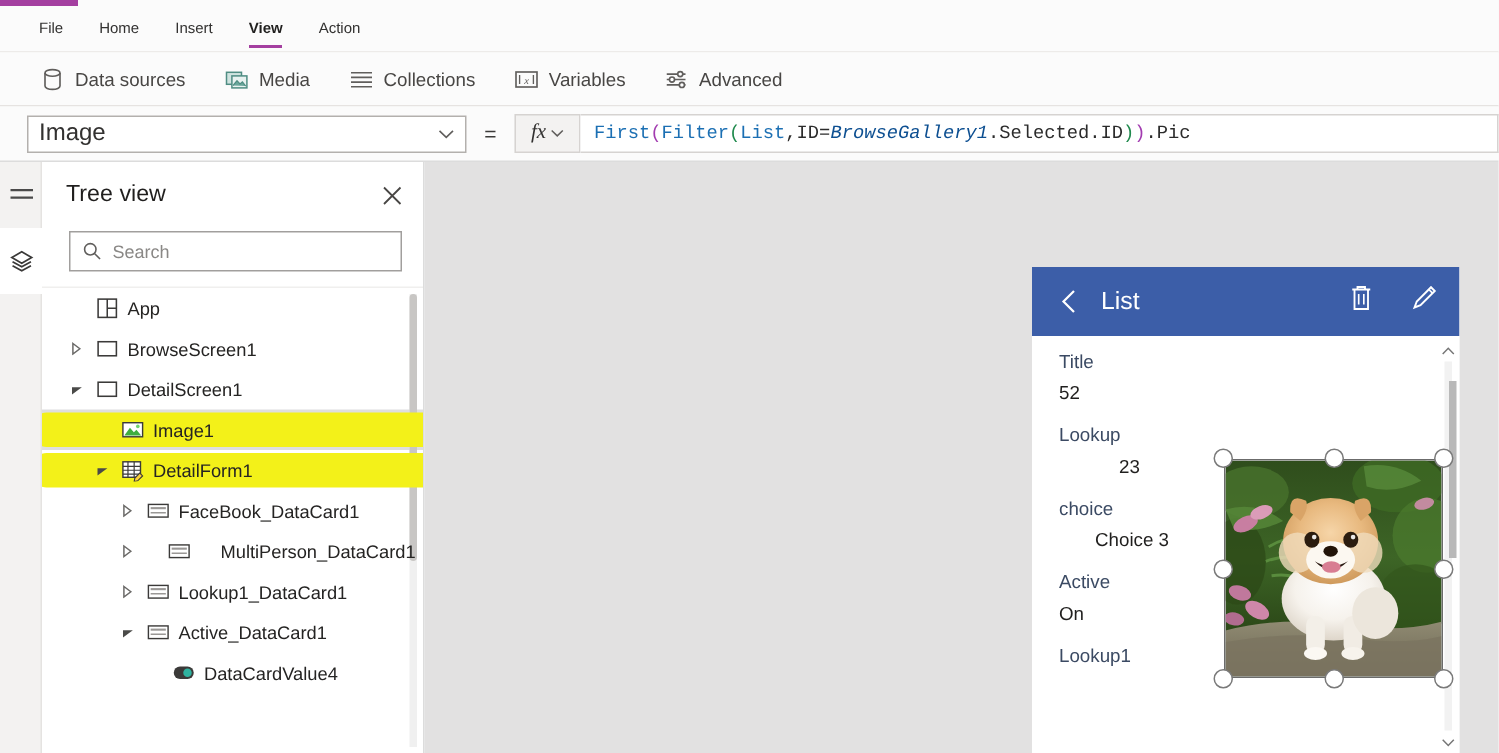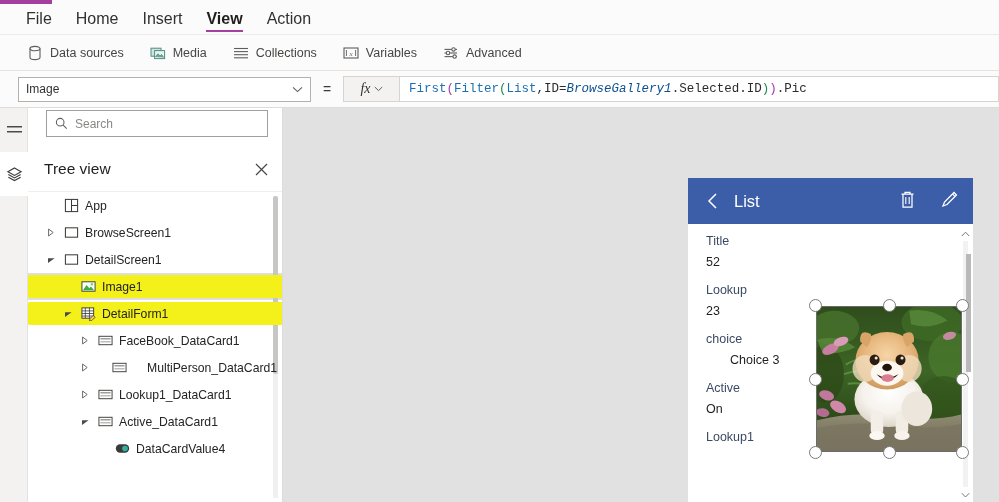--- a/index.html
+++ b/index.html
@@ -16,21 +16,21 @@
   #top-accent-rest { position:absolute; left:52px; top:0; right:0; height:4px; background:#fbfbfb; }
 
   
   #menubar {
     position:absolute; left:0; top:4px; width:999px; height:31px;
     background:#fbfbfb; display:flex; align-items:stretch;
     padding-left:14px; border-bottom:1px solid #edebe9;
   }
   .menu-item {
     display:flex; align-items:center; padding:0 12px;
-    font-size:16px; color:#323130; cursor:default; position:relative;
+    font-size:10px; color:#323130; cursor:default; position:relative;
     white-space:nowrap;
     text-align:center;
   }
   .menu-item.active { font-weight:bold; color:#201f1e; }
   .menu-item.active::after {
     content:""; position:absolute; left:12px; right:12px; bottom:2px;
     height:2px; background:#a43fa0;
   }
 
   
@@ -47,26 +47,26 @@
 
   
   #fxrow {
     position:absolute; left:0; top:71px; width:999px; height:37px;
     background:#fbfbfb; display:flex; align-items:center;
     border-bottom:1px solid #dcdcdc;
   }
   #prop-select {
     margin-left:18px; width:293px; height:25px; background:#ffffff;
     border:1px solid #b3b0ad; display:flex; align-items:center;
-    padding:0 7px; font-size:12px; color:#323130; position:relative;
+    padding:0 7px; font-size:16px; color:#323130; position:relative;
   }
   #prop-select .chev { margin-left:auto; }
   #eq { width:32px; text-align:center; font-size:14px; color:#3b3a39; }
   #fx-btn {
-    width:57px; height:26px; background:#f3f2f1; border:1px solid #d6d3d1;
+    width:44px; height:26px; background:#f3f2f1; border:1px solid #d6d3d1;
     display:flex; align-items:center; justify-content:center; gap:3px;
     font-style:italic; font-family:"Liberation Serif", serif; font-size:14px; color:#323130;
   }
   #formula {
     flex:1; height:26px; background:#ffffff; border:1px solid #d6d3d1;
     border-left:none; display:flex; align-items:center; padding-left:9px;
     font-family:"Liberation Mono", monospace; font-size:12.5px;
     white-space:pre; overflow:hidden;
   }
   .tk-fn   { color:#1b6fb3; }
@@ -279,35 +279,35 @@
   <div class="rail-btn sel">
     <svg width="17" height="17" viewBox="0 0 18 18">
       <path d="M9 2 L16 6 L9 10 L2 6 Z" fill="none" stroke="#3b3a39" stroke-width="1.2"></path>
       <path d="M2.5 9 L9 12.6 L15.5 9" fill="none" stroke="#3b3a39" stroke-width="1.2"></path>
       <path d="M2.5 11.8 L9 15.4 L15.5 11.8" fill="none" stroke="#3b3a39" stroke-width="1.2"></path>
     </svg>
   </div>
 </div>
 
 <div id="treepanel">
+  <div id="tree-header">
+    <div id="tree-title">Tree view</div>
+    <div id="tree-close">
+      <svg width="13" height="13" viewBox="0 0 13 13">
+        <path d="M1 1 L12 12 M12 1 L1 12" stroke="#484644" stroke-width="1.2" fill="none"></path>
+      </svg>
+    </div>
+  </div>
   <div id="search-wrap">
     <div id="search-box">
       <svg width="13" height="13" viewBox="0 0 14 14">
         <circle cx="5.6" cy="5.6" r="4.1" fill="none" stroke="#605e5c" stroke-width="1.15"></circle>
         <path d="M8.8 8.8 L12.6 12.6" stroke="#605e5c" stroke-width="1.15" fill="none"></path>
       </svg>
       <span class="ph">Search</span>
-    </div>
-  </div>
-  <div id="tree-header">
-    <div id="tree-title">Tree view</div>
-    <div id="tree-close">
-      <svg width="13" height="13" viewBox="0 0 13 13">
-        <path d="M1 1 L12 12 M12 1 L1 12" stroke="#484644" stroke-width="1.2" fill="none"></path>
-      </svg>
     </div>
   </div>
   <div id="tree-scroll">
     <div id="tree-nodes">
         <div class="tnode" style="padding-left: 16px;">
           <span class="tw"></span>
           <span style="display: flex; align-items: center;">
             <svg class="ticon" viewBox="0 0 16 16">
               <rect x="1.5" y="1.5" width="13" height="13" fill="none" stroke="#3b3a39" stroke-width="1.1"></rect>
               <path d="M8 1.5 V14.5 M8 8 H14.5" stroke="#3b3a39" stroke-width="1.1"></path>
@@ -471,21 +471,21 @@
           </svg>
         </span>
       </span>
     </div>
 
     <div id="app-body">
       <div id="app-fields">
           <div class="fld lbl" style="top: 10px;">Title</div>
           <div class="fld val" style="top: 31px;">52</div>
           <div class="fld lbl" style="top: 59px;">Lookup</div>
-          <div class="fld val" style="top: 80px;">23</div>
+          <div class="fld val" style="top: 80px; margin-left: 40px;">23</div>
           <div class="fld lbl" style="top: 108px;">choice</div>
           <div class="fld val" style="top: 129px; margin-left: 24px;">Choice 3</div>
           <div class="fld lbl" style="top: 157px;">Active</div>
           <div class="fld val" style="top: 178px;">On</div>
           <div class="fld lbl" style="top: 206px;">Lookup1</div>
         </div>
 
       <div id="img-wrap">
         <div id="dogimg">
           <svg viewBox="0 0 150 150" preserveAspectRatio="xMidYMid slice">

